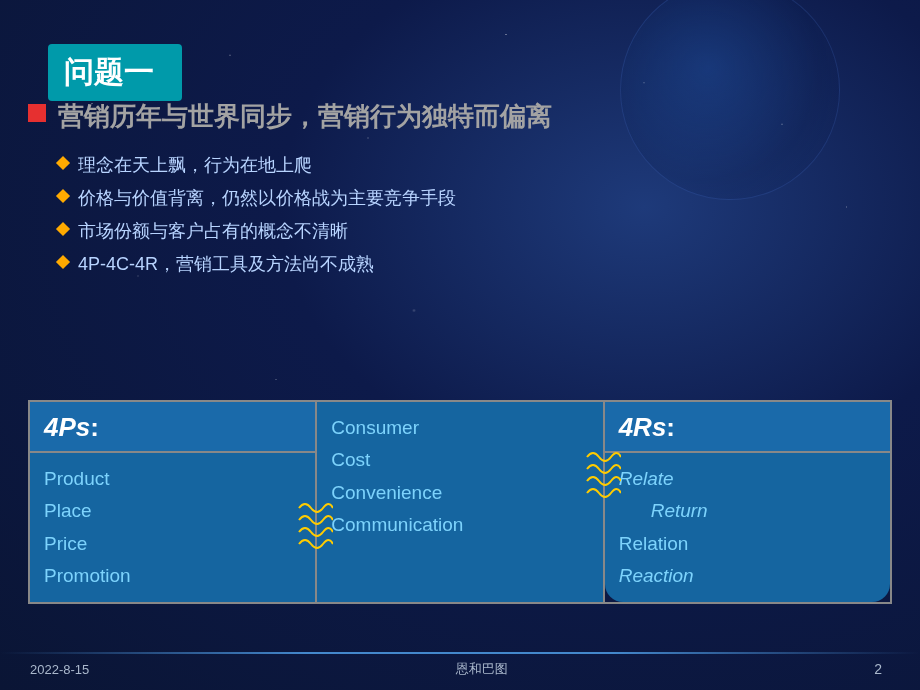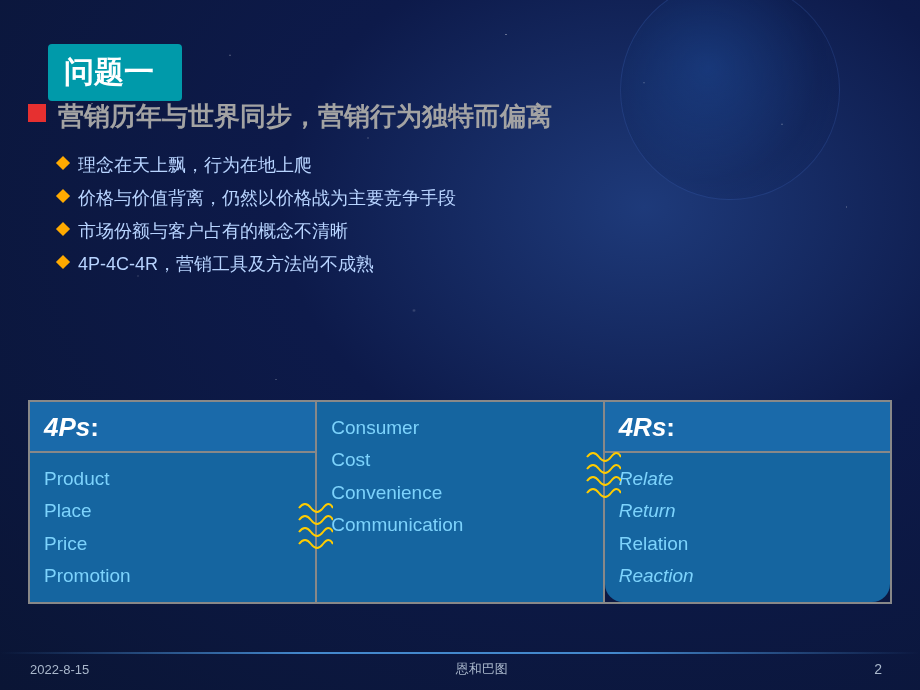--- a/index.html
+++ b/index.html
@@ -309,21 +309,21 @@
     </div>
 
     <div class="table-col">
       <div class="col-header">
         <span class="col-header-text">
           <span>4Rs</span><span class="colon">:</span>
         </span>
       </div>
       <div class="col-body">
         <div class="col-item" style="font-style:italic;">Relate</div>
-        <div class="col-item" style="font-style:italic;">Return</div>
+        <div class="col-item" style="font-style:italic;margin-left:32px;">Return</div>
         <div class="col-item" style="">Relation</div>
         <div class="col-item" style="font-style:italic;">Reaction</div>
       </div>
     </div>
 
   </div>
 
   <div class="bottom-line"></div>
 
   <div class="footer">

